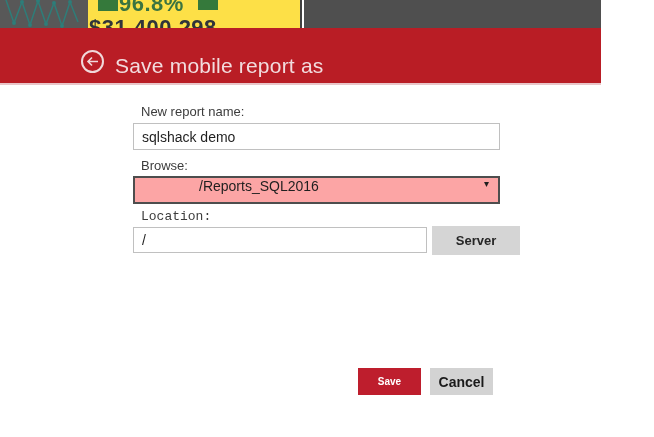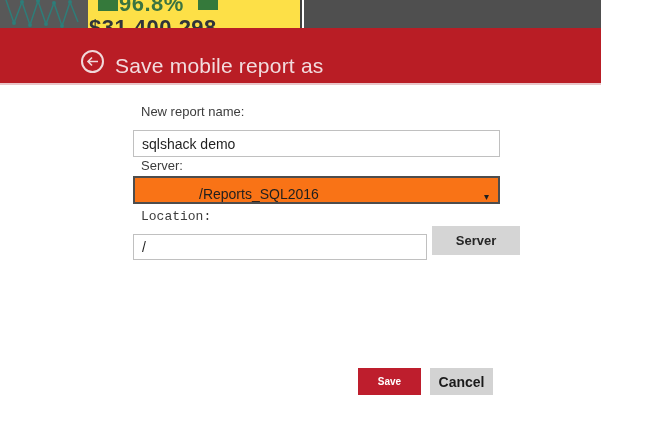--- a/index.html
+++ b/index.html
@@ -62,29 +62,28 @@
   }
   .lbl-name    { top:104px; }
   .lbl-server  { top:158px; }
   .lbl-location{ top:209px;font-family:Liberation Mono, monospace; }
 
   .txt-input {
     position:absolute; left:133px; height:27px;
     border:1px solid #c0c0c0; background:#ffffff;
     font-family:inherit; font-size:14px; color:#1f1f1f; padding:0 8px;
     outline:none;
-    margin-top:7px;
   }
   .in-name { top:123px; width:367px; }
   .in-location { top:227px; width:294px; height:26px; }
 
   .dropdown {
     position:absolute; left:133px; top:176px; width:367px; height:28px;
-    border:2px solid #4d4d4d; background:#f97316;
-    display:flex; align-items:flex-end; cursor:pointer;
+    border:2px solid #4d4d4d; background:#fca5a5;
+    display:flex; align-items:flex-start; cursor:pointer;
   }
   .dropdown-text {
     font-size:14px; color:#1f1f1f; padding-left:64px; white-space:nowrap;
     flex:1 1 auto;
   }
   .dropdown-caret {
     font-size:10px; color:#1f1f1f; padding-right:9px; flex:0 0 auto;
   }
 
   .browse-btn {
@@ -140,21 +139,21 @@
       <svg width="13" height="13" viewBox="0 0 13 13">
         <path d="M12 6.5 H2 M6 2.5 L2 6.5 L6 10.5" fill="none" stroke="#f0d8da" stroke-width="1.6"></path>
       </svg>
     </button>
     <div class="banner-title">Save mobile report as</div>
   </div>
 
   <div class="fld-label lbl-name">New report name:</div>
   <input class="txt-input in-name" type="text" value="sqlshack demo" style="">
 
-  <div class="fld-label lbl-server">Server:</div>
+  <div class="fld-label lbl-server">Browse:</div>
   <div class="dropdown">
     <span class="dropdown-text">/Reports_SQL2016</span>
     <span class="dropdown-caret">▾</span>
   </div>
 
   <div class="fld-label lbl-location">Location:</div>
   <input class="txt-input in-location" type="text" value="/" style="">
   <button class="browse-btn">Server</button>
 
   <button class="save-btn">Save</button>

